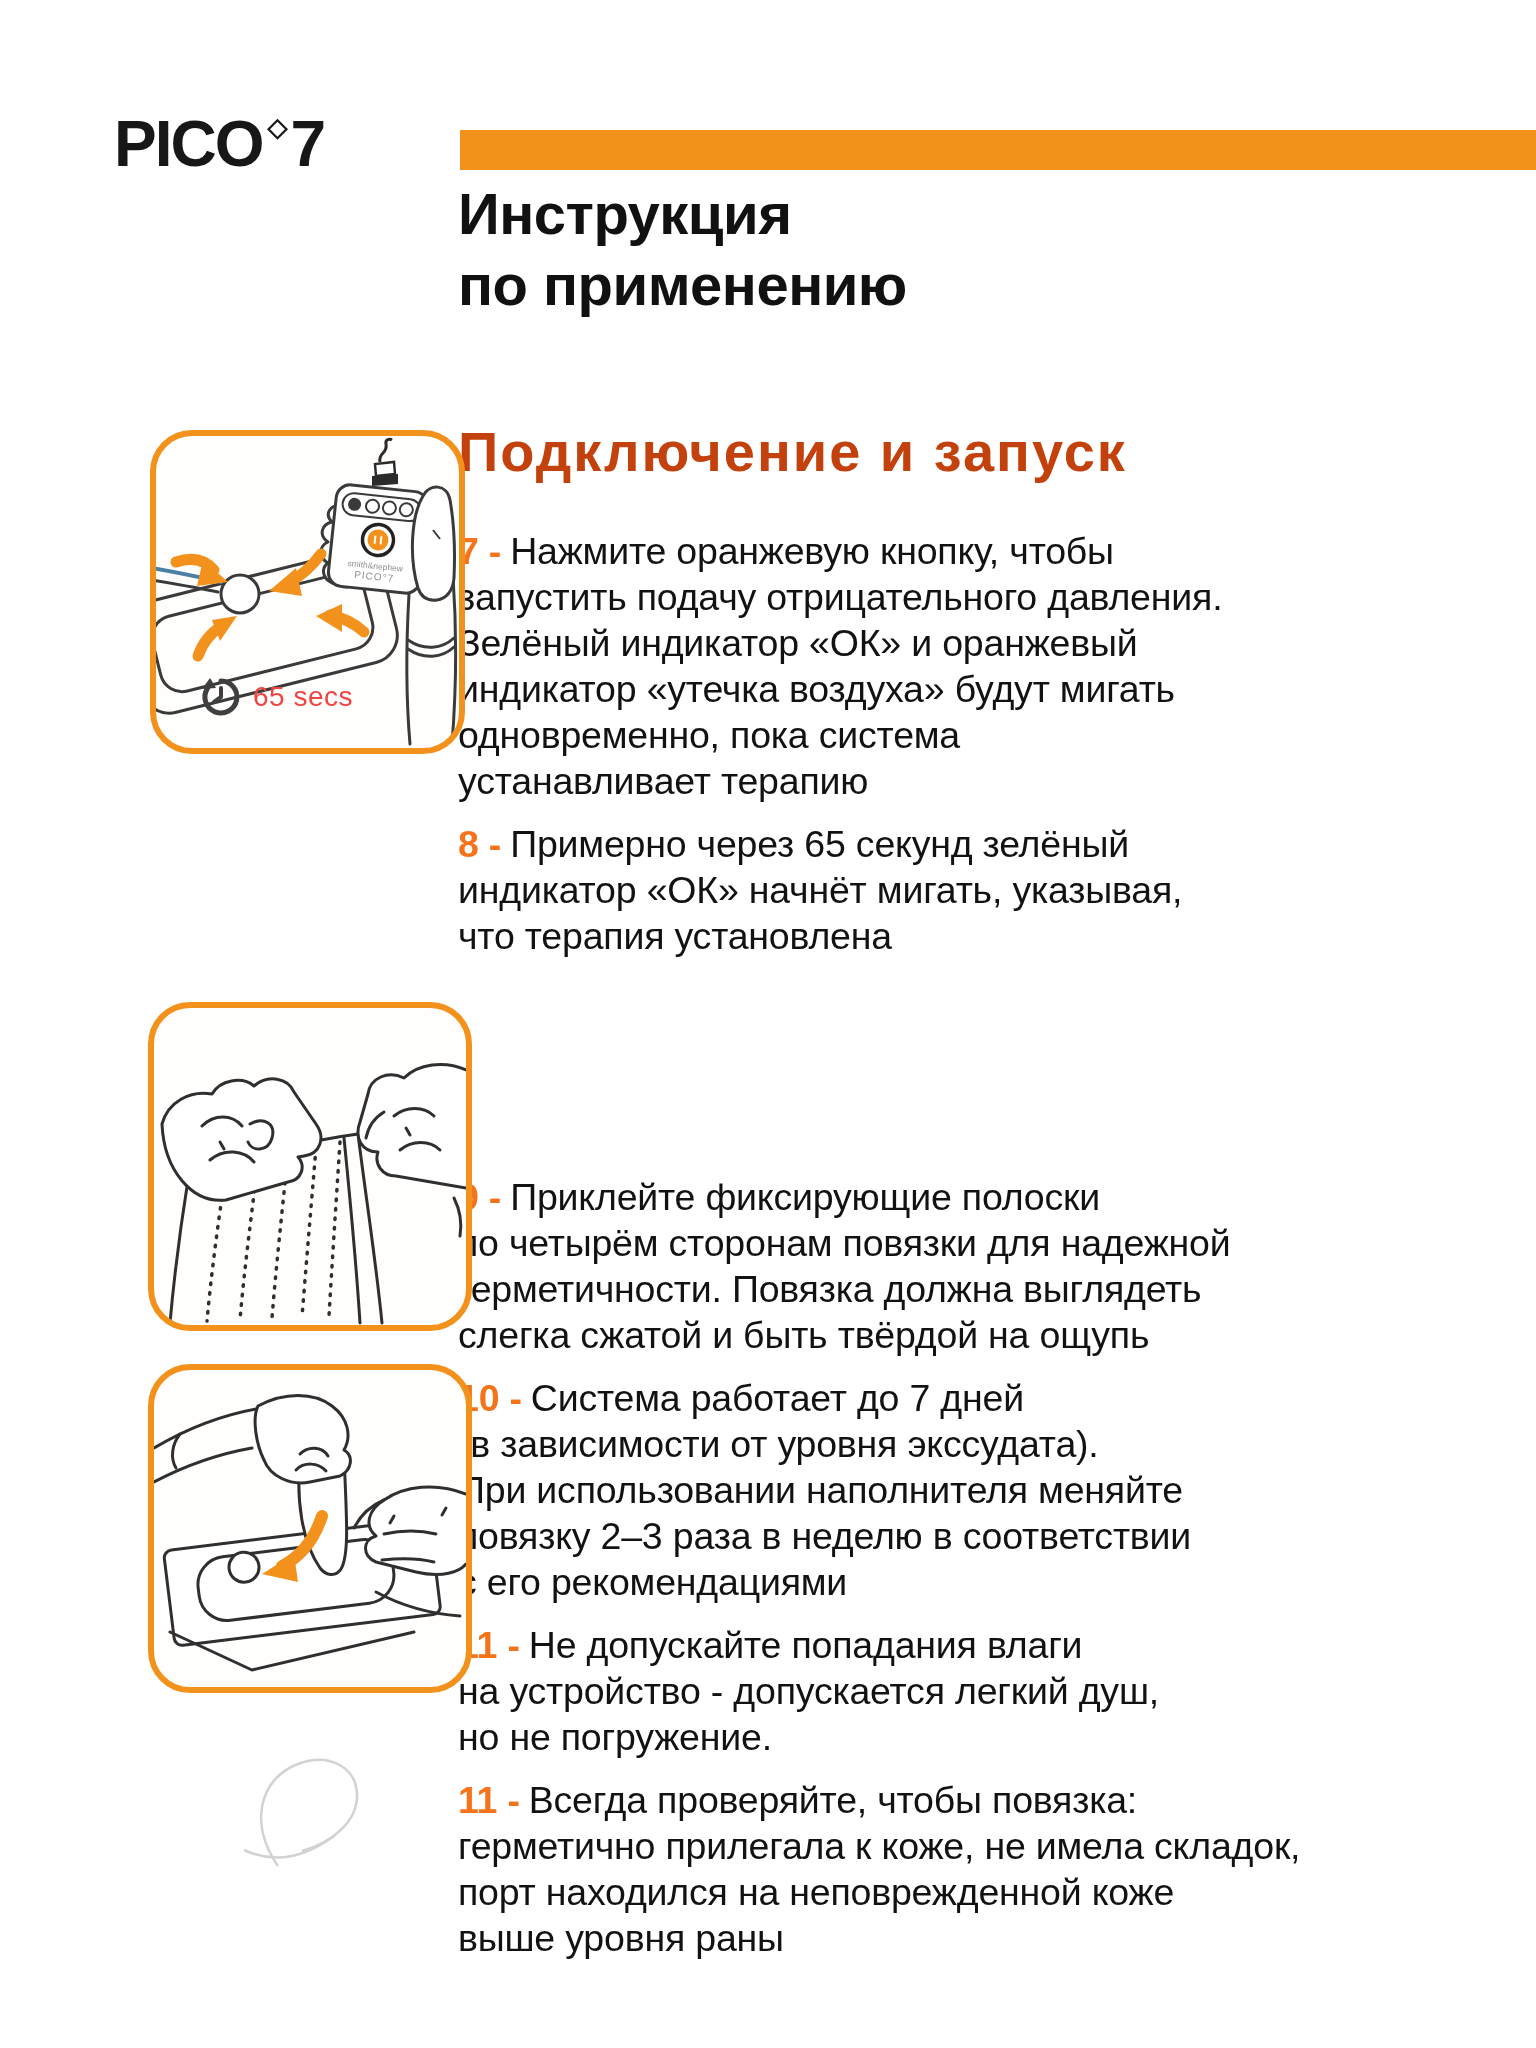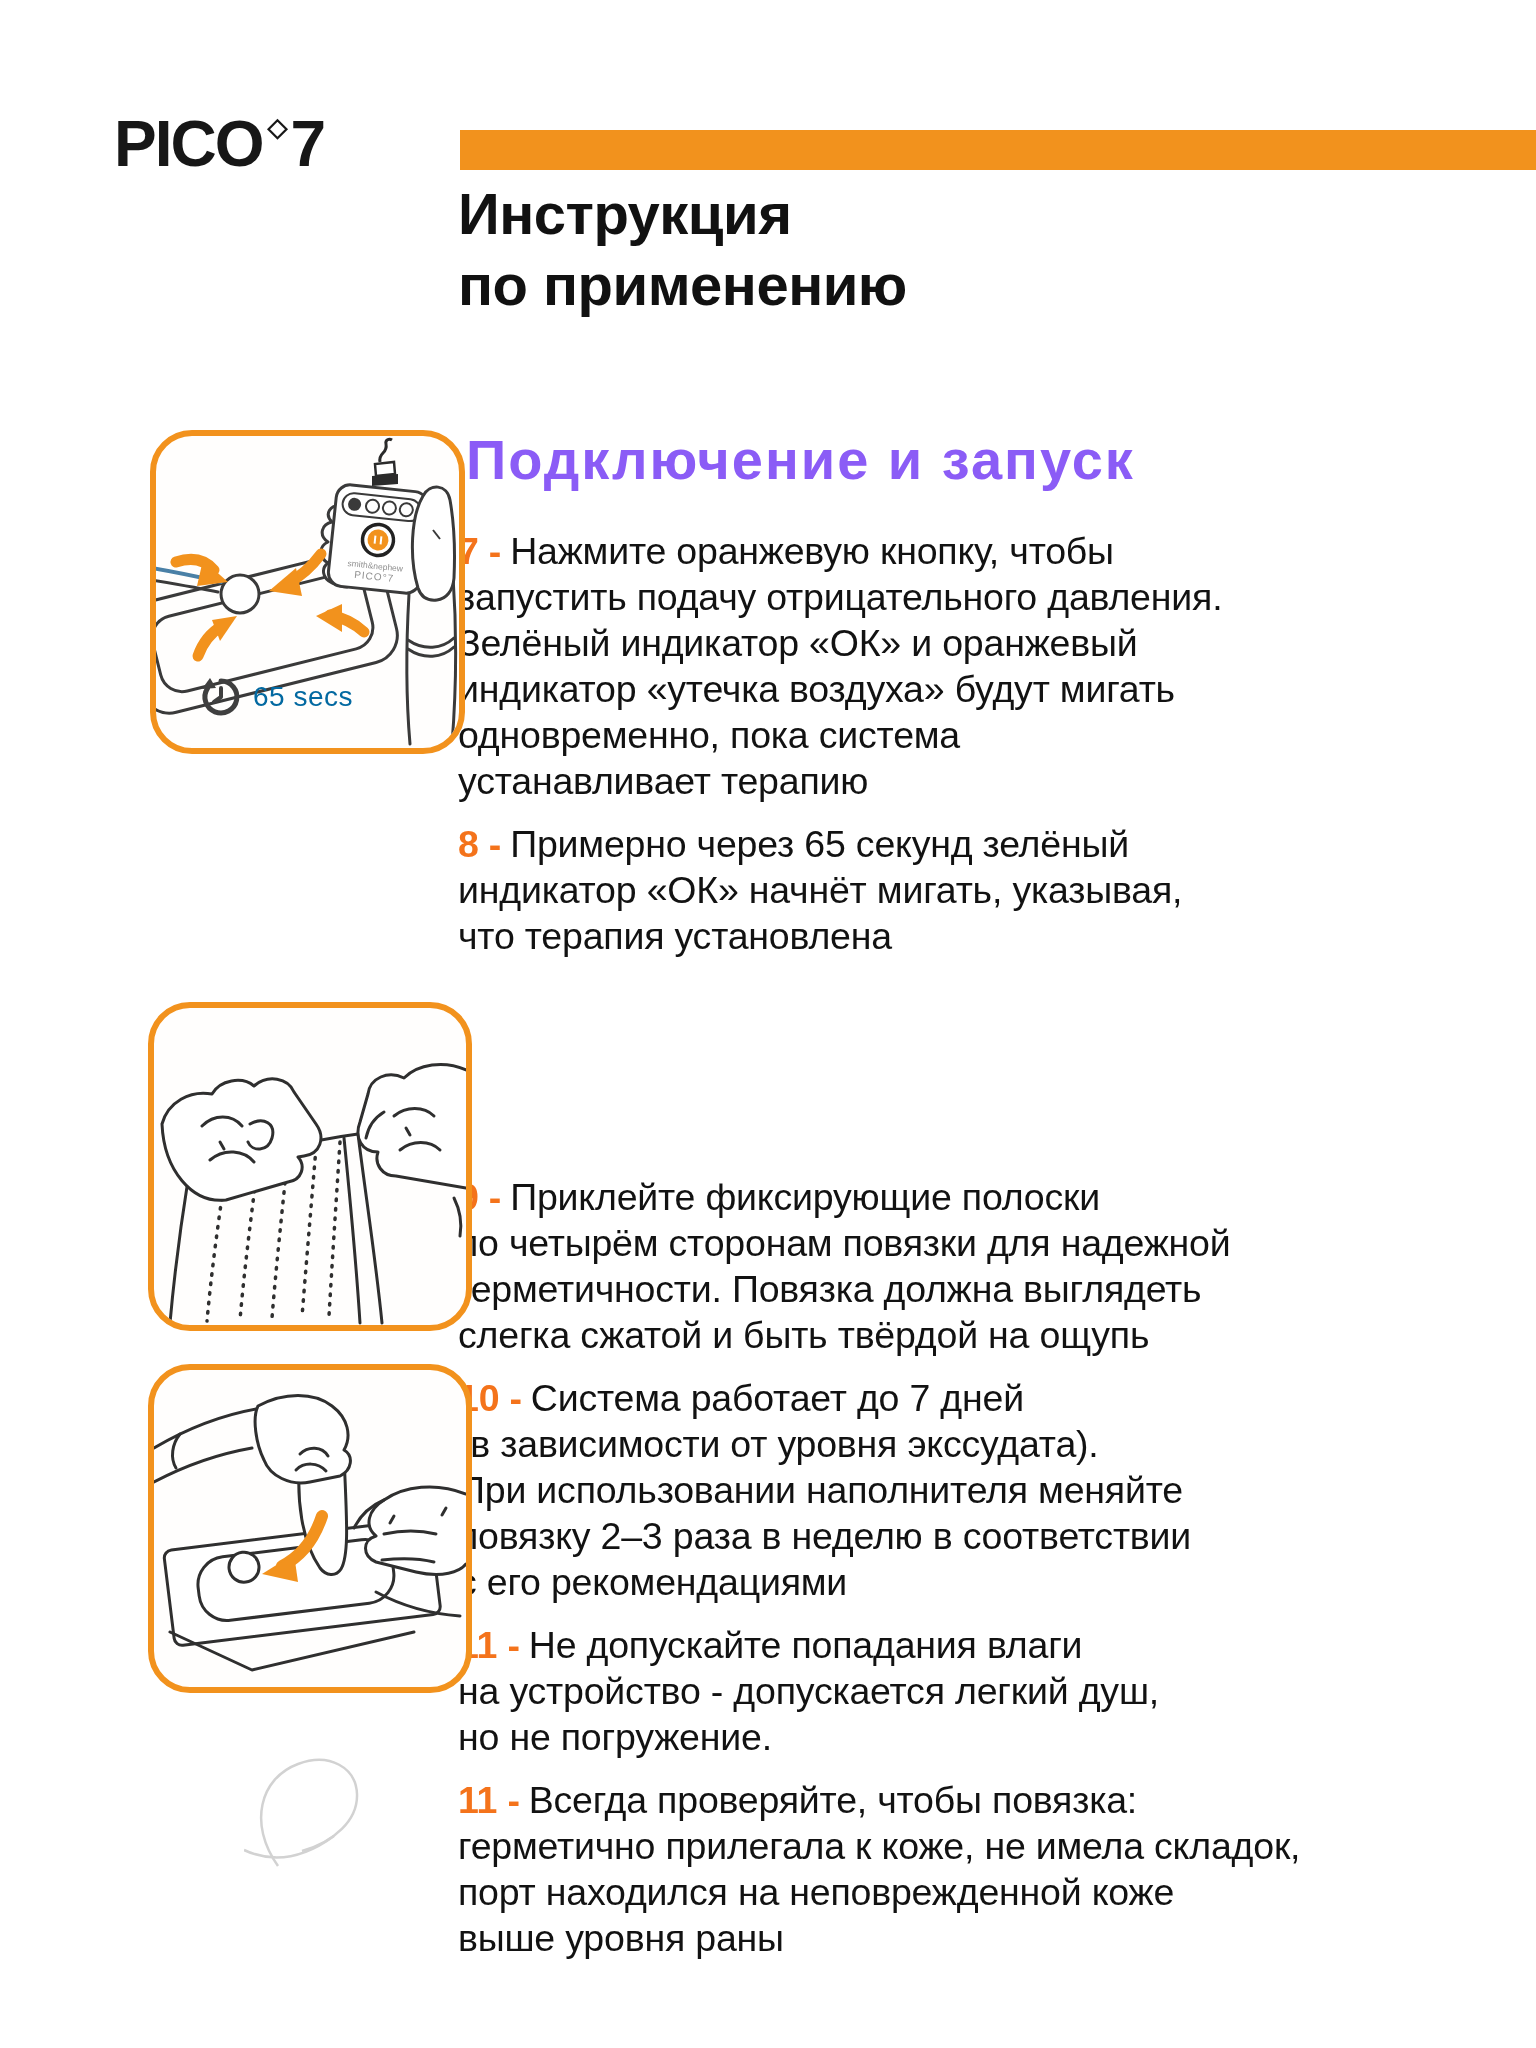--- a/index.html
+++ b/index.html
@@ -8,42 +8,42 @@
 
   
   .logo{position:absolute;left:114px;top:112px;display:flex;align-items:flex-start;
         font-weight:800;font-size:64px;letter-spacing:-2px;color:#171717;line-height:1;justify-content:center;}
   .logo .diamond{font-size:26px;line-height:1;margin:2px 3px 0 5px;letter-spacing:0;}
   .topbar{position:absolute;left:460px;top:130px;width:1076px;height:40px;background:#F2921D;}
   .title{position:absolute;left:458px;top:178px;margin:0;font-size:58px;line-height:71px;
          font-weight:600;letter-spacing:-0.5px;white-space:pre-line;color:#111;}
 
   
-  .h2{position:absolute;margin:8px;font-size:56px;line-height:64px;font-weight:700;
-      color:#8b5cf6;letter-spacing:2px;white-space:pre-line;}
+  .h2{position:absolute;margin:0;font-size:56px;line-height:64px;font-weight:700;
+      color:#c2410c;letter-spacing:2px;white-space:pre-line;}
   .h2.s1{left:458px;top:420px;}
   .h2.s2{left:458px;top:992px;}
 
   
   .steps{position:absolute;left:458px;width:1050px;}
   .steps.s1{top:512px;}
   .steps.s2{top:1158px;}
   .step{margin:16px 0 17px 0;font-size:37.5px;line-height:46px;letter-spacing:-0.2px;color:#121212;}
   .step .num{color:#F4731B;font-weight:700;margin-right:9px;}
   .step .txt{white-space:pre-line;}
 
   
   .figure{position:absolute;box-sizing:border-box;border:6px solid #F2921D;border-radius:42px;
           background:#fffefd;overflow:hidden;}
   .fig1{left:150px;top:430px;width:315px;height:324px;}
   .fig2{left:148px;top:1002px;width:324px;height:329px;}
   .fig3{left:148px;top:1364px;width:324px;height:329px;}
   .figure svg.art{position:absolute;left:0;top:0;width:100%;height:100%;}
   .fig-caption{position:absolute;left:44px;top:240px;display:flex;align-items:center;gap:11px;
-               color:#0369a1;font-size:28px;font-weight:500;letter-spacing:0.5px;}
+               color:#ef4444;font-size:28px;font-weight:500;letter-spacing:0.5px;}
 
   
   .watermark{position:absolute;left:158px;top:1798px;width:460px;height:130px;pointer-events:none;}
   .wm-text{position:absolute;left:0;top:12px;font-family:"Liberation Mono",monospace;
            font-size:38px;letter-spacing:2px;color:#dbdbdb;
            text-shadow:1px 1px 0 #ffffff,-1px -1px 0 #cccccc;}
   .wm-swoosh{position:absolute;left:86px;top:-46px;}
 </style>
 </head>
 <body>

